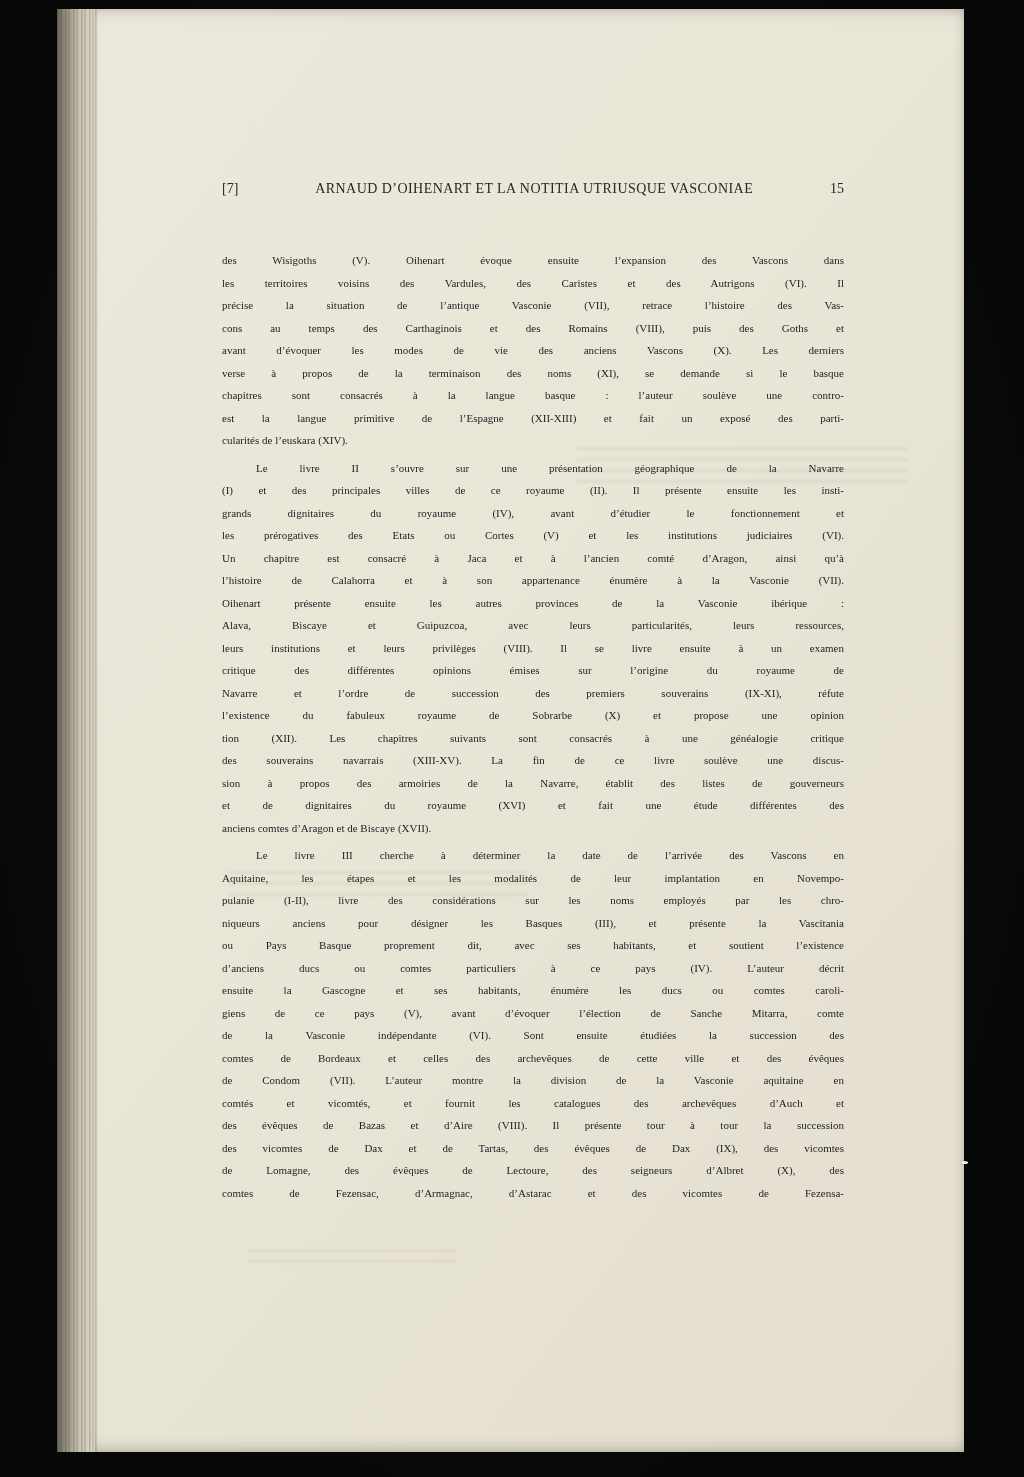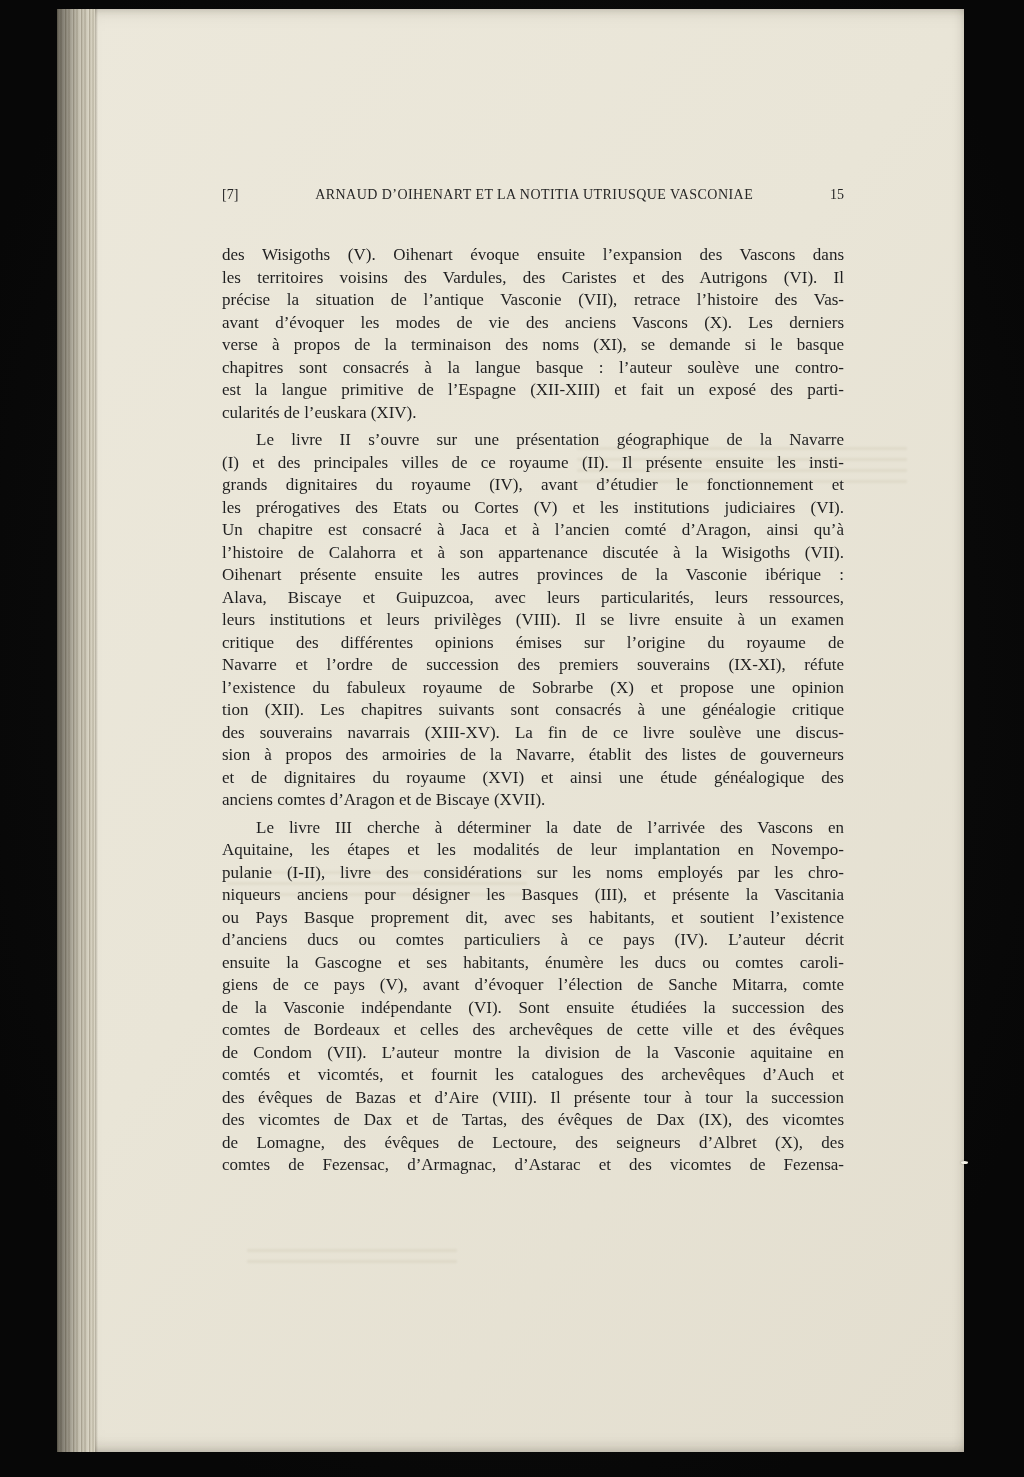--- a/index.html
+++ b/index.html
@@ -62,25 +62,24 @@
   }
   .header-row {
     display: flex;
     justify-content: space-between;
     align-items: baseline;
     font-size: 14px;
     color: #262626;
   }
   .header-title {
     letter-spacing: 0.45px;
-    margin-top: 6px;
   }
   .page-body {
-    margin-top: 41px;
-    font-size: 17px;
+    margin-top: 52px;
+    font-size: 11px;
   }
   .paragraph + .paragraph {
     margin-top: 5px;
   }
   .line {
     line-height: 22.5px;
     text-align: justify;
     text-align-last: justify;
     white-space: normal;
   }
@@ -132,43 +131,44 @@
       <span class="header-bracket">[7]</span>
       <span class="header-title">ARNAUD D’OIHENART ET LA NOTITIA UTRIUSQUE VASCONIAE</span>
       <span class="header-page-number">15</span>
     </div>
 
     <div class="page-body">
         <div class="paragraph">
           <div class="line"><span>des Wisigoths (V). Oihenart évoque ensuite l’expansion des Vascons dans</span></div>
           <div class="line"><span>les territoires voisins des Vardules, des Caristes et des Autrigons (VI). Il</span></div>
           <div class="line"><span>précise la situation de l’antique Vasconie (VII), retrace l’histoire des Vas-</span></div>
+          <div class="line"><span>cons au temps des Carthaginois et des Romains (VIII), puis des Goths et</span></div>
           <div class="line"><span>avant d’évoquer les modes de vie des anciens Vascons (X). Les derniers</span></div>
           <div class="line"><span>verse à propos de la terminaison des noms (XI), se demande si le basque</span></div>
           <div class="line"><span>chapitres sont consacrés à la langue basque : l’auteur soulève une contro-</span></div>
           <div class="line"><span>est la langue primitive de l’Espagne (XII-XIII) et fait un exposé des parti-</span></div>
           <div class="line last"><span>cularités de l’</span><span class="it">euskara</span><span> (XIV).</span></div>
         </div>
         <div class="paragraph">
           <div class="line indent"><span>Le livre II s’ouvre sur une présentation géographique de la Navarre</span></div>
           <div class="line"><span>(I) et des principales villes de ce royaume (II). Il présente ensuite les insti-</span></div>
           <div class="line"><span>grands dignitaires du royaume (IV), avant d’étudier le fonctionnement et</span></div>
           <div class="line"><span>les prérogatives des Etats ou </span><span class="it">Cortes</span><span> (V) et les institutions judiciaires (VI).</span></div>
           <div class="line"><span>Un chapitre est consacré à Jaca et à l’ancien comté d’Aragon, ainsi qu’à</span></div>
-          <div class="line"><span>l’histoire de Calahorra et à son appartenance discutée à la Wisigoths (VII).</span></div>
+          <div class="line"><span>l’histoire de Calahorra et à son appartenance énumère à la Vasconie (VII).</span></div>
           <div class="line"><span>Oihenart présente ensuite les autres provinces de la Vasconie ibérique :</span></div>
           <div class="line"><span>Alava, Biscaye et Guipuzcoa, avec leurs particularités, leurs ressources,</span></div>
           <div class="line"><span>leurs institutions et leurs privilèges (VIII). Il se livre ensuite à un examen</span></div>
           <div class="line"><span>critique des différentes opinions émises sur l’origine du royaume de</span></div>
           <div class="line"><span>Navarre et l’ordre de succession des premiers souverains (IX-XI), réfute</span></div>
           <div class="line"><span>l’existence du fabuleux royaume de Sobrarbe (X) et propose une opinion</span></div>
           <div class="line"><span>tion (XII). Les chapitres suivants sont consacrés à une généalogie critique</span></div>
           <div class="line"><span>des souverains navarrais (XIII-XV). La fin de ce livre soulève une discus-</span></div>
           <div class="line"><span>sion à propos des armoiries de la Navarre, établit des listes de gouverneurs</span></div>
-          <div class="line"><span>et de dignitaires du royaume (XVI) et ainsi une étude généalogique des</span></div>
+          <div class="line"><span>et de dignitaires du royaume (XVI) et fait une étude différentes des</span></div>
           <div class="line last"><span>anciens comtes d’Aragon et de Biscaye (XVII).</span></div>
         </div>
         <div class="paragraph">
           <div class="line indent"><span>Le livre III cherche à déterminer la date de l’arrivée des Vascons en</span></div>
           <div class="line"><span>Aquitaine, les étapes et les modalités de leur implantation en Novempo-</span></div>
           <div class="line"><span>pulanie (I-II), livre des considérations sur les noms employés par les chro-</span></div>
           <div class="line"><span>niqueurs anciens pour désigner les Basques (III), et présente la </span><span class="it">Vascitania</span></div>
           <div class="line"><span>ou Pays Basque proprement dit, avec ses habitants, et soutient l’existence</span></div>
           <div class="line"><span>d’anciens ducs ou comtes particuliers à ce pays (IV). L’auteur décrit</span></div>
           <div class="line"><span>ensuite la Gascogne et ses habitants, énumère les ducs ou comtes caroli-</span></div>

